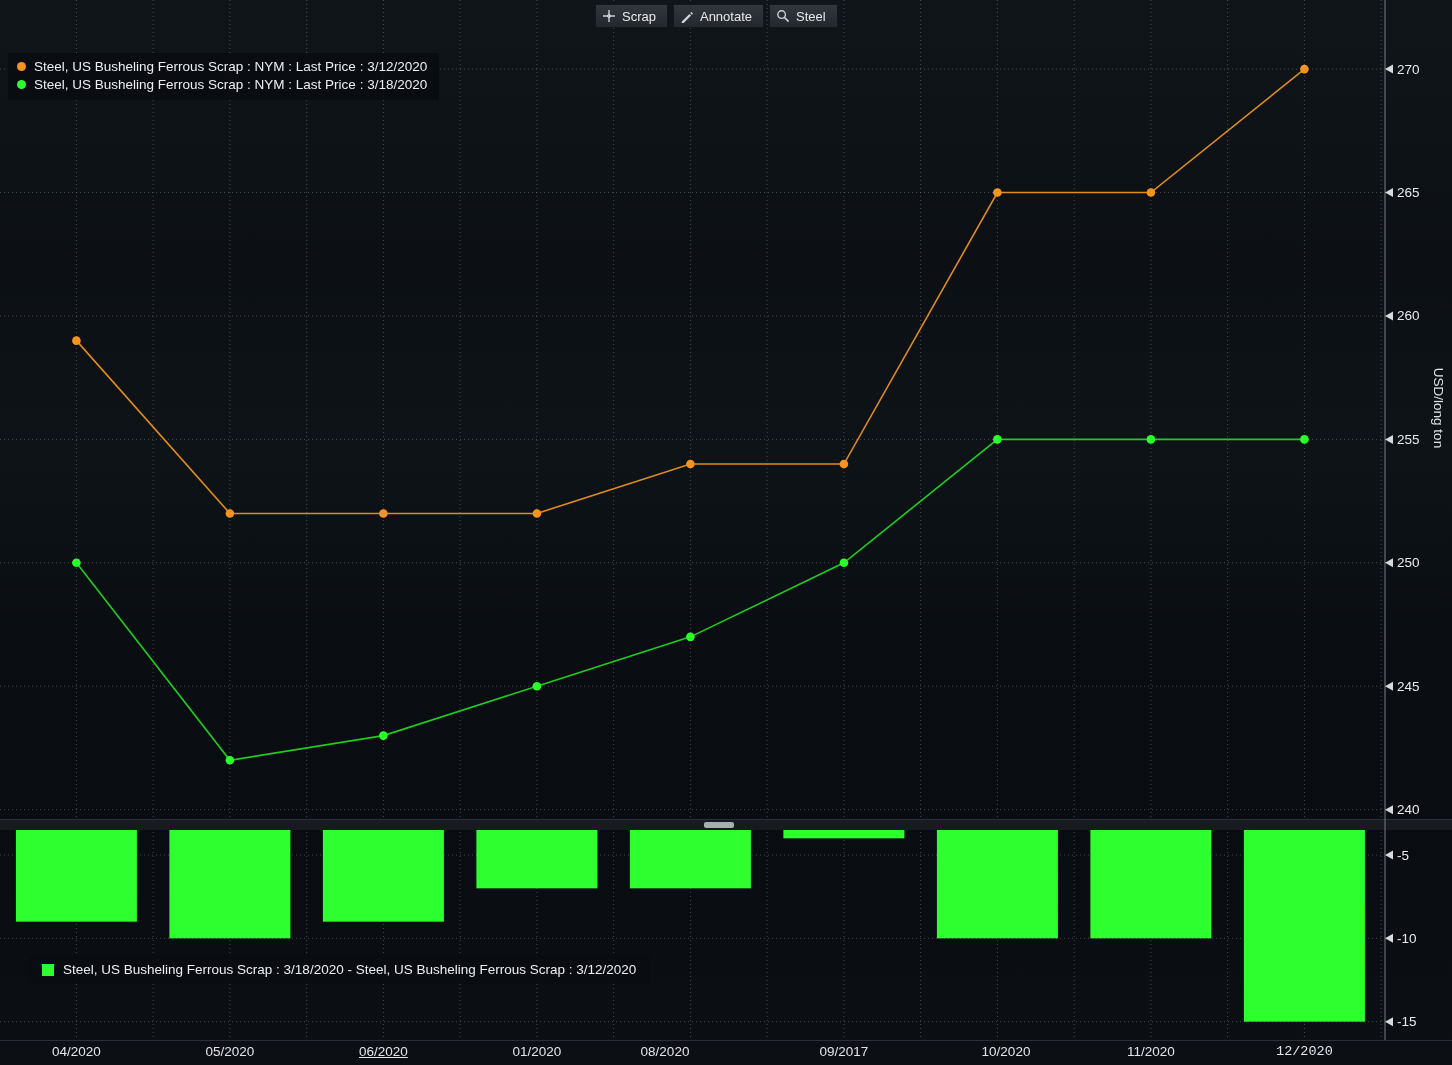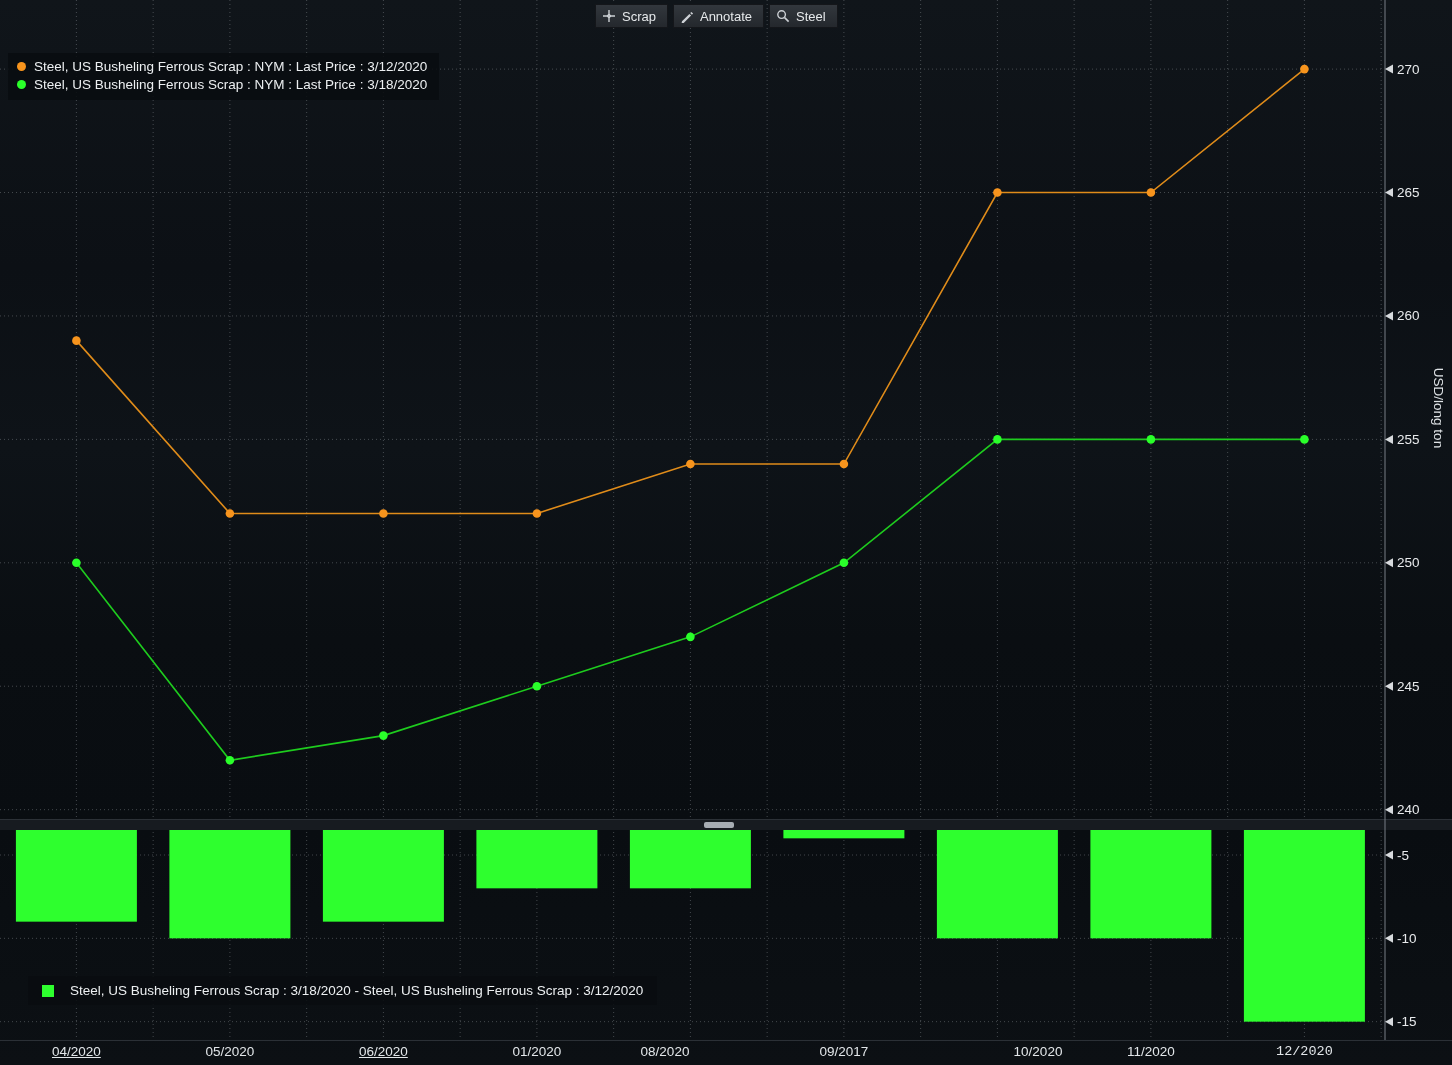--- a/index.html
+++ b/index.html
@@ -17,22 +17,22 @@
   .tbtn{display:flex;align-items:center;gap:6px;height:22px;padding:0 11px 0 6px;
     background:linear-gradient(#32373d,#24282d);border:1px solid #14161a;
     color:#e6e9eb;font:13px "Liberation Sans",sans-serif;cursor:pointer;}
   .tbtn svg{display:block;}
 
   .legend{position:absolute;left:8px;top:5px;z-index:5;display:flex;flex-direction:column;gap:3px;
     background:rgba(9,12,16,0.88);padding:6px 12px 8px 9px;margin-top:48px;}
   .lrow{display:flex;align-items:center;gap:8px;font:13.5px "Liberation Sans",sans-serif;color:#eceff1;cursor:pointer;}
   .ldot{width:9px;height:9px;border-radius:50%;flex:0 0 auto;}
 
-  .legend2{position:absolute;left:28px;top:955px;z-index:5;display:flex;align-items:center;gap:16px;
-    background:rgba(9,12,16,0.88);padding:7px 14px;font:13.5px "Liberation Sans",sans-serif;color:#eceff1;cursor:pointer;margin-top:21px;}
+  .legend2{position:absolute;left:28px;top:955px;z-index:5;display:flex;align-items:center;gap:9px;
+    background:rgba(9,12,16,0.88);padding:7px 14px;font:13.5px "Liberation Sans",sans-serif;color:#eceff1;cursor:pointer;}
   .lsq{width:12px;height:12px;flex:0 0 auto;}
 
   #x-axis{position:absolute;left:0;top:1041px;width:1452px;height:24px;z-index:4;}
   .xlab{position:absolute;top:3px;transform:translateX(-50%);font:13.5px "Liberation Sans",sans-serif;color:#e2e6e9;white-space:nowrap;}
 </style>
 </head>
 <body>
 
 <div class="terminal">
 
@@ -161,24 +161,24 @@
       <span>Steel</span>
     </div>
   </div>
 
   <div class="legend2">
     <span class="lsq" style="background: rgb(46, 255, 46);"></span>
     <span>Steel, US Busheling Ferrous Scrap : 3/18/2020 - Steel, US Busheling Ferrous Scrap : 3/12/2020</span>
   </div>
 
   <div id="x-axis">
-      <span class="xlab" style="left: 76.4px; text-decoration: underline;">04/2020</span>
+      <span class="xlab" style="left: 76.4px;">04/2020</span>
       <span class="xlab" style="left: 229.9px;">05/2020</span>
       <span class="xlab" style="left: 383.4px; text-decoration: underline;">06/2020</span>
       <span class="xlab" style="left: 536.9px;">01/2020</span>
       <span class="xlab" style="left: 665px;">08/2020</span>
       <span class="xlab" style="left: 843.9px;">09/2017</span>
-      <span class="xlab" style="left: 1038px;">10/2020</span>
+      <span class="xlab" style="left: 1006px;">10/2020</span>
       <span class="xlab" style="left: 1150.9px; text-align: center;">11/2020</span>
       <span class="xlab" style="left: 1304.4px; font-family: Liberation Mono, monospace;">12/2020</span>
     </div>
 
 </div>
 
 </body></html>

